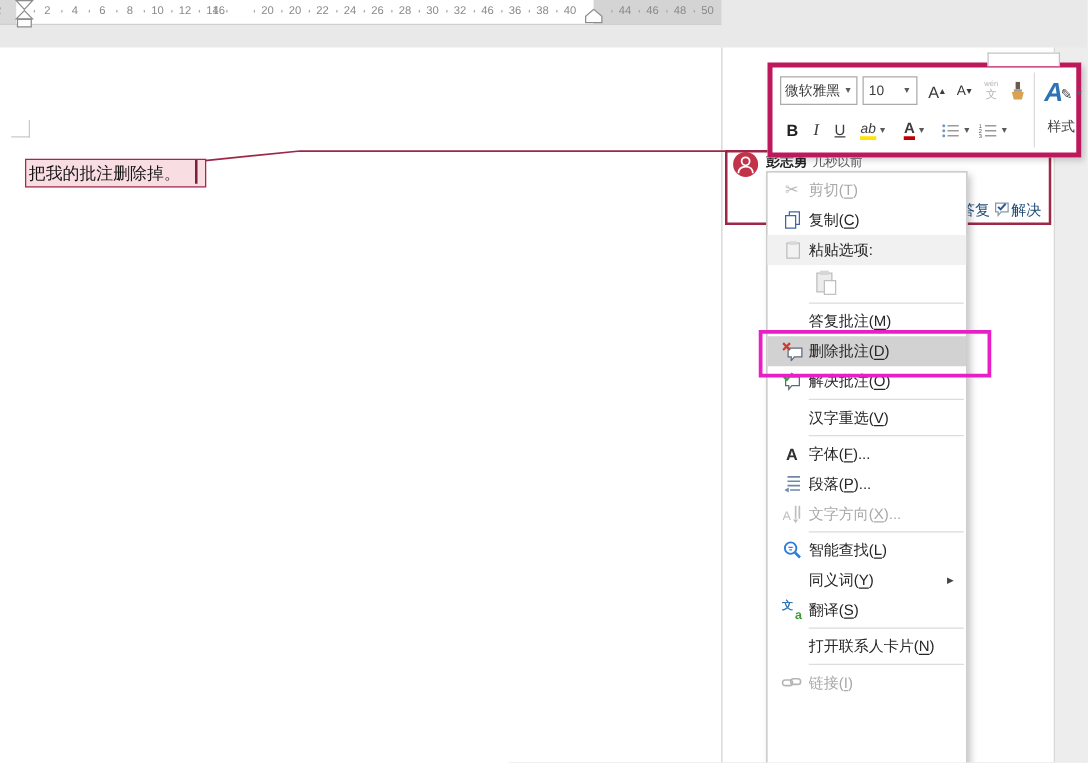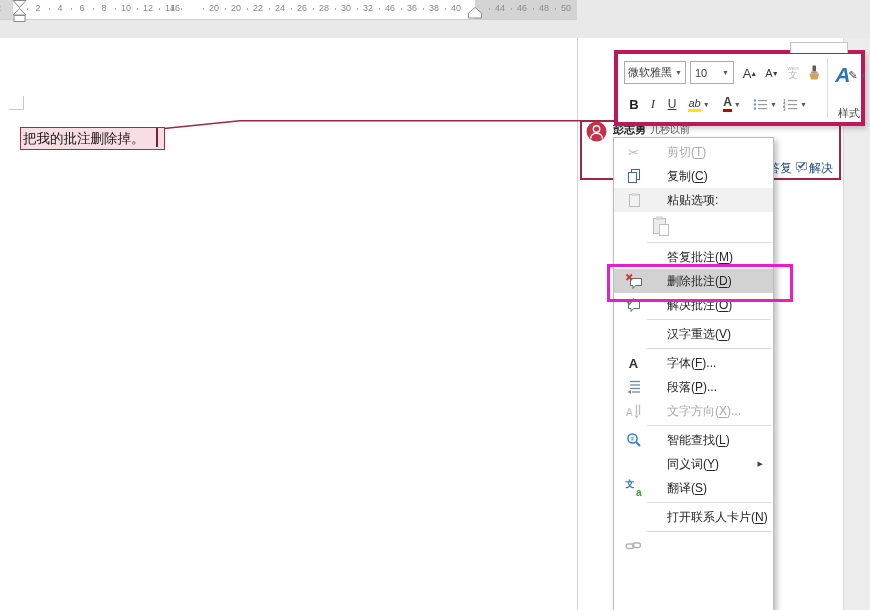--- a/index.html
+++ b/index.html
@@ -49,41 +49,41 @@
   #tb-size-box{left:72px;top:7px;width:44px;height:23px;border:1px solid #ababab;font-size:11px;justify-content:space-between;padding:0 4px;box-sizing:border-box;}
   #tb-grow{left:122px;top:8px;width:20px;height:22px;font-size:13px;}
   #tb-grow sup,#tb-shrink sup{font-size:7px;margin-left:-1px;}
   #tb-shrink{left:144px;top:8px;width:20px;height:22px;font-size:11px;}
   #tb-phonetic{left:166px;top:6px;width:18px;height:24px;flex-direction:column;color:#b5b5b5;line-height:1;}
   #tb-phonetic .py{font-size:6px;} #tb-phonetic .hz{font-size:9px;}
   #tb-painter{left:186px;top:8px;width:20px;height:22px;}
   #tb-vsep{left:209px;top:4px;width:1px;height:60px;background:#dcdcdc;}
   #tb-styles-icon{left:213px;top:6px;width:40px;height:30px;font-size:21px;font-weight:bold;color:#2e74b5;font-style:italic;}
   #tb-styles-icon .pen{font-size:11px;color:#444;margin-left:-2px;font-style:normal;}
-  #tb-styles-label{left:209px;top:52px;width:44px;font-size:11px;color:#444;}
+  #tb-styles-label{left:209px;top:40px;width:44px;font-size:11px;color:#444;}
   .tb-b2{top:38px;height:24px;}
   #tb-bold{left:6px;width:20px;font-weight:bold;font-size:13px;color:#1f1f1f;}
   #tb-italic{left:27px;width:16px;font-style:italic;font-size:13px;font-family:"Liberation Serif",serif;}
   #tb-underline{left:44px;width:20px;font-size:12px;text-decoration:underline;}
   #tb-highlight{left:66px;width:30px;font-size:11px;}
   #tb-highlight .ab{border-bottom:3px solid #ffe400;padding-bottom:0px;font-style:italic;}
   #tb-fontcolor{left:100px;width:28px;font-size:12px;font-weight:bold;}
   #tb-fontcolor .A{border-bottom:3px solid #c00000;line-height:1.1;}
   #tb-bullets{left:134px;width:26px;}
   #tb-numbering{left:164px;width:26px;}
 
   
   #context-menu{left:613px;top:137px;width:161px;height:480px;background:#ffffff;border:1px solid #bdbdbd;
      box-shadow:3px 3px 6px rgba(0,0,0,.25);z-index:30;box-sizing:border-box;padding-top:2px;}
   .m-row{height:24px;display:flex;align-items:center;padding-left:6px;font-size:12px;color:#262626;white-space:nowrap;}
   .m-row.shaded{background:#f1f1f1;}
   .m-row.hovered{background:#d2d2d2;}
   .m-row.disabled{color:#a9a9a9;}
   .m-icon{width:27px;height:16px;display:inline-flex;align-items:center;justify-content:center;flex:none;}
-  .m-label{flex:1;margin-left:20px;} .m-label u{text-underline-offset:1.5px;}
+  .m-label{flex:1;} .m-label u{text-underline-offset:1.5px;}
   .m-sub{margin-right:10px;font-size:7px;color:#444;}
   .m-sep{border-top:1px solid #dcdcdc;margin:2px 2px 2px 33px;height:0;}
   .m-paste-row{height:28px;display:flex;align-items:center;padding-left:34px;}
   .m-paste-btn{width:26px;height:26px;display:flex;align-items:center;justify-content:center;}
   #annotation-box{left:607px;top:264px;width:180px;height:32px;border:3.5px solid #e81fc6;z-index:40;}
 
   .gray-glyph{color:#b9b9b9;}
   .tr-wrap{position:relative;width:16px;height:16px;}
   .tr-blue{position:absolute;left:0;top:-2px;font-size:9px;font-weight:bold;color:#2e75b6;}
   .tr-green{position:absolute;right:0;bottom:-2px;font-size:10px;font-weight:bold;color:#3f9c35;}
@@ -385,17 +385,18 @@
         <span class="m-label">打开联系人卡片(<u>N</u>)</span>
       </div>
       <div class="m-sep"></div>
       <div class="m-row disabled">
         <span class="m-icon">
           <svg width="17" height="16">
             <rect x="1" y="6" width="8" height="4.5" rx="2.2" fill="none" stroke="#b5b5b5" stroke-width="1.3"></rect>
             <rect x="7.5" y="5" width="8" height="4.5" rx="2.2" fill="none" stroke="#b5b5b5" stroke-width="1.3"></rect>
           </svg>
         </span>
+        <span class="m-label">链接(<u>I</u>)</span>
       </div>
     </div>
 
   <div id="annotation-box" class="abs"></div>
 </div>
 
 </body></html>

